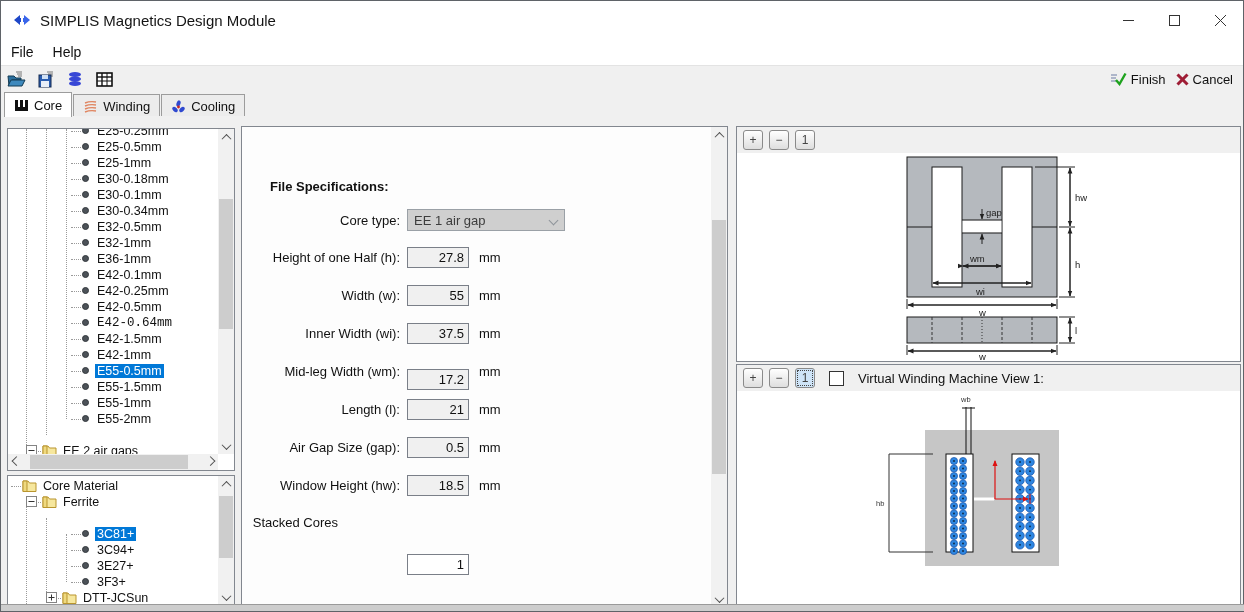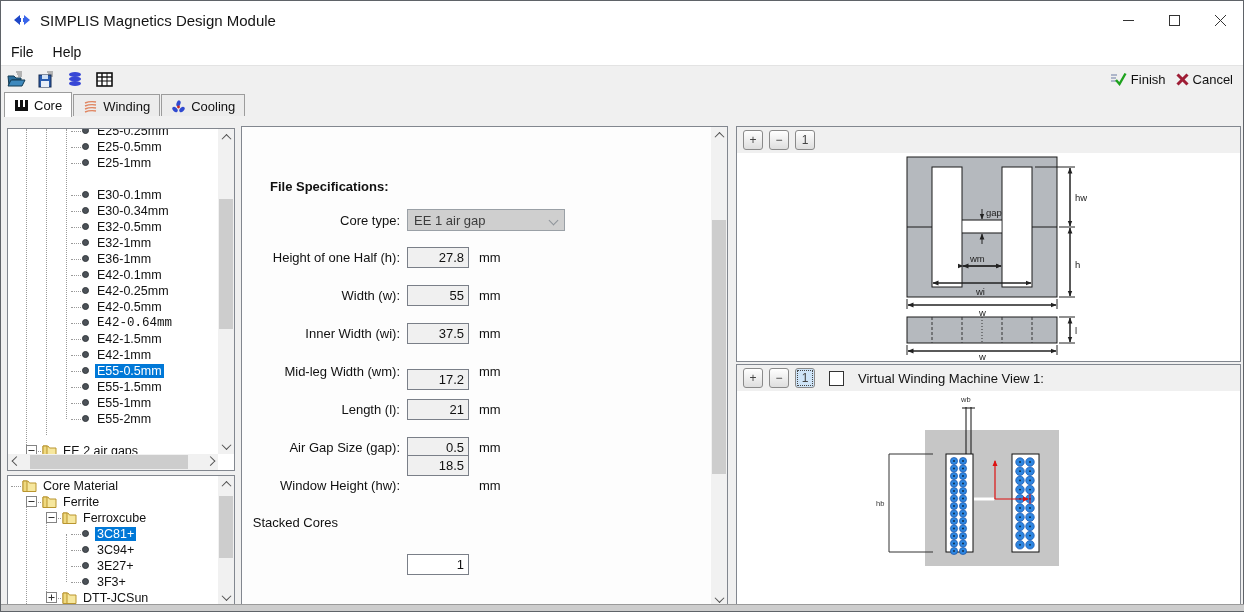--- a/index.html
+++ b/index.html
@@ -239,20 +239,25 @@
           <div class="trow" style="top: 10px;">
             <div class="conn" style="left: 63px; width: 10px;"></div>
             <div class="dot" style="left: 74px;"></div>
             <div class="lbl" style="left: 87px;">E25-0.5mm</div>
           </div>
           <div class="trow" style="top: 26px;">
             <div class="conn" style="left: 63px; width: 10px;"></div>
             <div class="dot" style="left: 74px;"></div>
             <div class="lbl" style="left: 87px;">E25-1mm</div>
           </div>
+          <div class="trow" style="top: 42px;">
+            <div class="conn" style="left: 63px; width: 10px;"></div>
+            <div class="dot" style="left: 74px;"></div>
+            <div class="lbl" style="left: 87px;">E30-0.18mm</div>
+          </div>
           <div class="trow" style="top: 58px;">
             <div class="conn" style="left: 63px; width: 10px;"></div>
             <div class="dot" style="left: 74px;"></div>
             <div class="lbl" style="left: 87px;">E30-0.1mm</div>
           </div>
           <div class="trow" style="top: 74px;">
             <div class="conn" style="left: 63px; width: 10px;"></div>
             <div class="dot" style="left: 74px;"></div>
             <div class="lbl" style="left: 87px;">E30-0.34mm</div>
           </div>
@@ -371,32 +376,20 @@
             <div class="conn" style="left: 23px; width: 10px;"></div>
             <div class="exp" style="left: 18px;"><svg width="11" height="11" viewBox="0 0 11 11">
                 <rect x="0.5" y="0.5" width="10" height="10" fill="#fff" stroke="#848484"></rect>
                 <line x1="2.5" y1="5.5" x2="8.5" y2="5.5" stroke="#333"></line>
               </svg></div>
             <div class="ficon" style="left: 34px;"><svg width="15" height="13" viewBox="0 0 15 13">
                 <path d="M1 2 h5 l1.5 2 H14 v8.5 H1 Z" fill="#f6e79e" stroke="#b9952e"></path>
                 <path d="M1 2 h4 v10.5 H1 Z" fill="#efd97f" stroke="#b9952e"></path>
               </svg></div>
             <div class="lbl" style="left: 53px;">Ferrite</div>
-          </div>
-          <div class="trow" style="top: 34px;">
-            <div class="conn" style="left: 43px; width: 10px;"></div>
-            <div class="exp" style="left: 38px;"><svg width="11" height="11" viewBox="0 0 11 11">
-                <rect x="0.5" y="0.5" width="10" height="10" fill="#fff" stroke="#848484"></rect>
-                <line x1="2.5" y1="5.5" x2="8.5" y2="5.5" stroke="#333"></line>
-              </svg></div>
-            <div class="ficon" style="left: 54px;"><svg width="15" height="13" viewBox="0 0 15 13">
-                <path d="M1 2 h5 l1.5 2 H14 v8.5 H1 Z" fill="#f6e79e" stroke="#b9952e"></path>
-                <path d="M1 2 h4 v10.5 H1 Z" fill="#efd97f" stroke="#b9952e"></path>
-              </svg></div>
-            <div class="lbl" style="left: 73px;">Ferroxcube</div>
           </div>
           <div class="trow" style="top: 50px;">
             <div class="conn" style="left: 63px; width: 10px;"></div>
             <div class="dot" style="left: 74px;"></div>
             <div class="lbl sel" style="left: 87px;">3C81+</div>
           </div>
           <div class="trow" style="top: 66px;">
             <div class="conn" style="left: 63px; width: 10px;"></div>
             <div class="dot" style="left: 74px;"></div>
             <div class="lbl" style="left: 87px;">3C94+</div>
@@ -456,21 +449,21 @@
           <div class="flabel" style="top: 237px;">Mid-leg Width (wm):</div>
           <input class="finput" readonly="" value="17.2" style="top: 234px; margin-top: 8px;">
           <div class="funit" style="top: 237px;">mm</div>
           <div class="flabel" style="top: 275px;">Length (l):</div>
           <input class="finput" readonly="" value="21" style="top: 272px;">
           <div class="funit" style="top: 275px;">mm</div>
           <div class="flabel" style="top: 313px;">Air Gap Size (gap):</div>
           <input class="finput" readonly="" value="0.5" style="top: 310px;">
           <div class="funit" style="top: 313px;">mm</div>
           <div class="flabel" style="top: 351px;">Window Height (hw):</div>
-          <input class="finput" readonly="" value="18.5" style="top: 328px;">
+          <input class="finput" readonly="" value="18.5" style="top: 348px;">
           <div class="funit" style="top: 351px;">mm</div>
         </div>
       <div class="flabel" style="top:388px;left:-62px;">Stacked Cores</div>
       <input class="finput editable" style="top: 427px;" readonly="" value="1">
       <div class="sbv">
         <div class="sarr" style="top:0;">
             <span class="chev up"></span>
           </div>
         <div class="thumb" style="left:1px;right:1px;top:93px;height:254px;"></div>
         <div class="sarr" style="bottom:0;">

